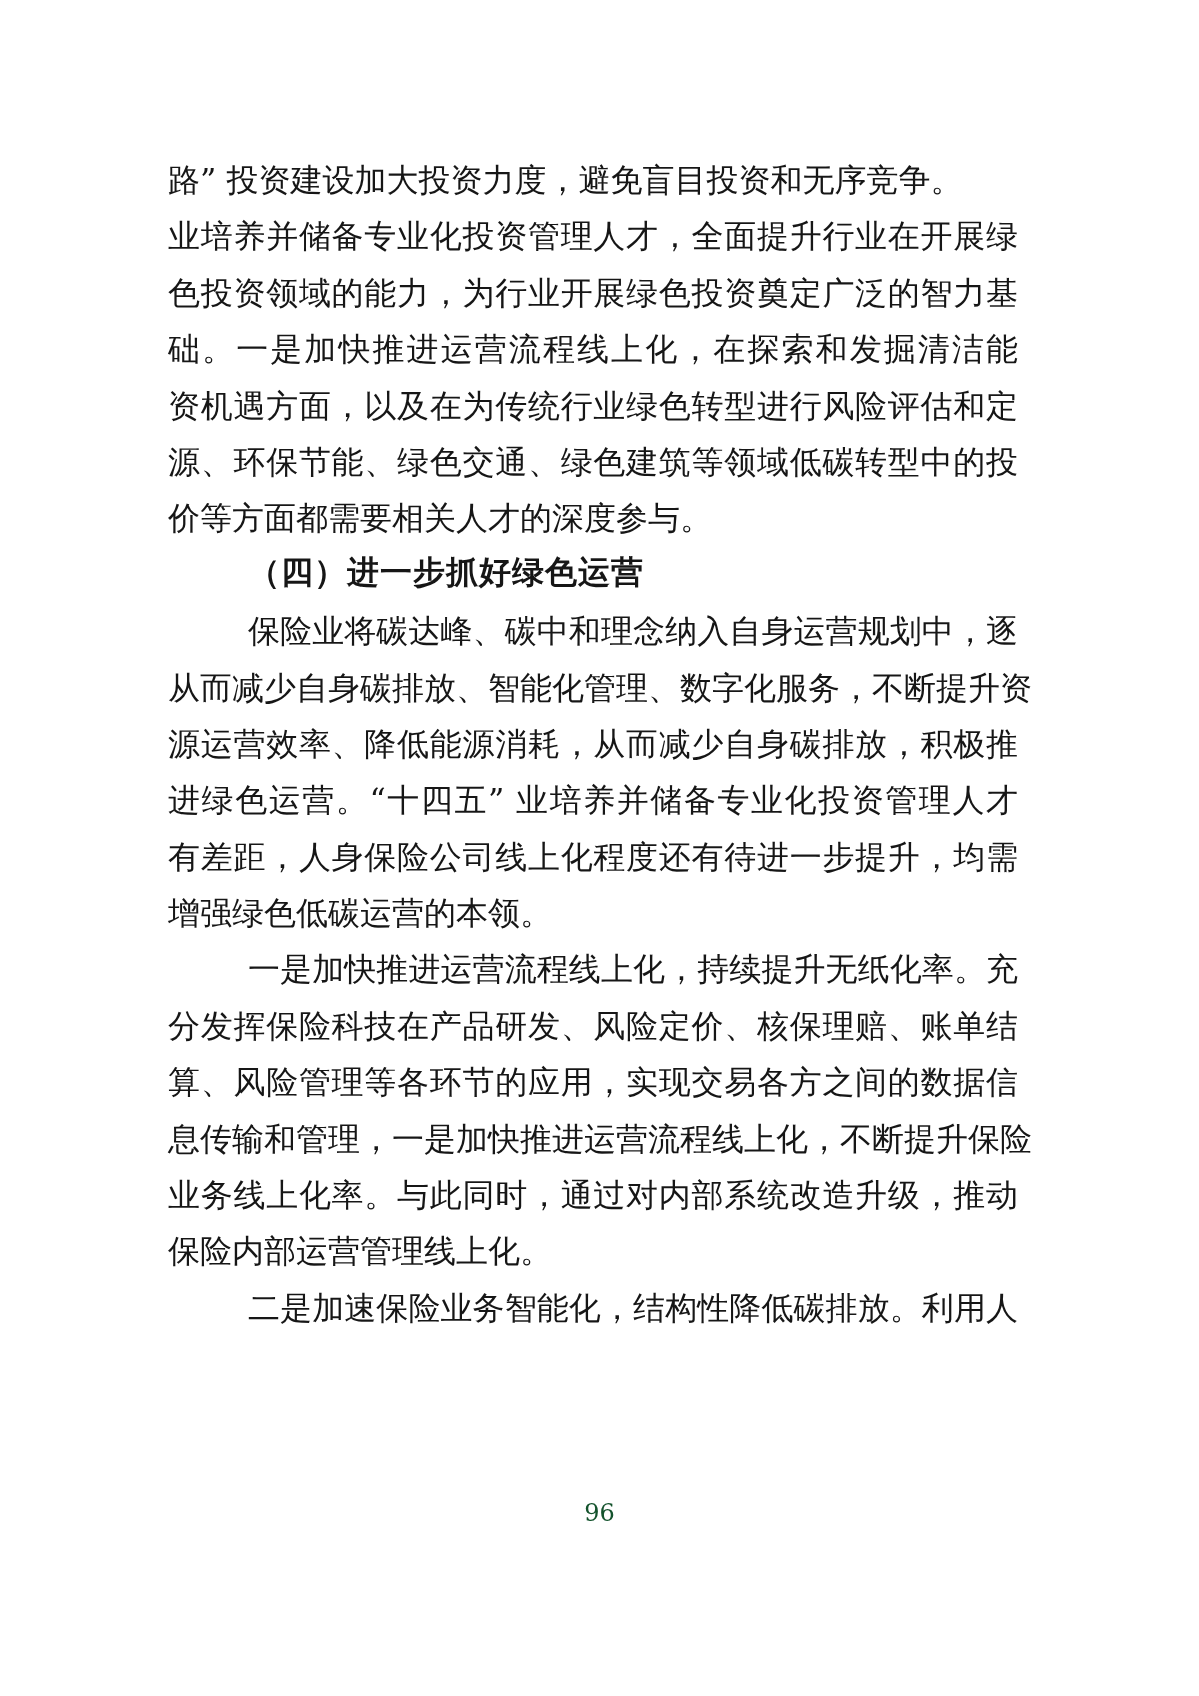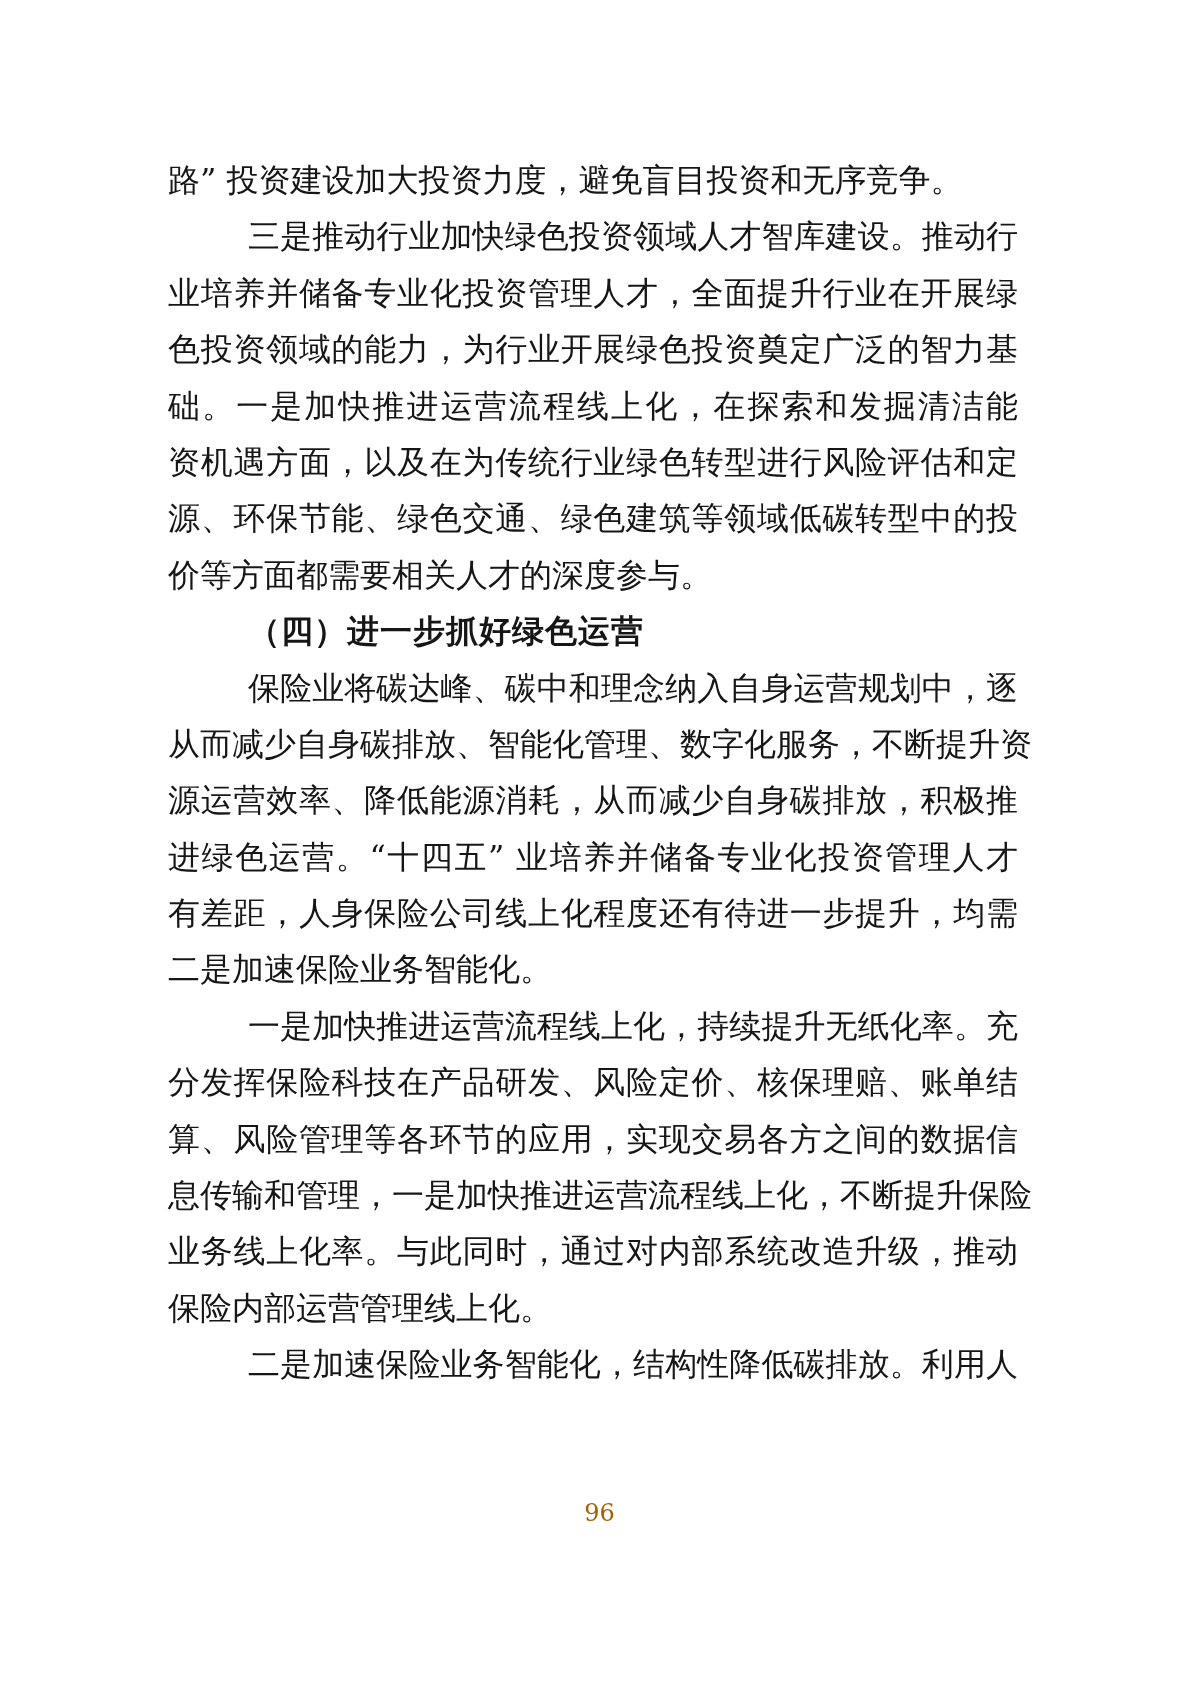--- a/index.html
+++ b/index.html
@@ -38,54 +38,54 @@
     text-align: justify;
     text-align-last: justify;
     text-justify: inter-character;
   }
   .line.indent {
     text-indent: 80px;
   }
   .line.heading {
     font-weight: 700;
     letter-spacing: 1px;
+    font-family: Liberation Mono, monospace;
   }
   .footer {
     position: absolute;
     top: 1498px;
     left: 0;
     width: 100%;
     text-align: center;
   }
   .page-number {
     font-size: 24px;
     line-height: 30px;
-    color: #a16207;
+    color: #14532d;
   }
 </style>
 </head>
 <body>
 
 <div class="page">
   <div class="content">
       <div class="line">路” 投资建设加大投资力度，避免盲目投资和无序竞争。</div>
-      <div class="line indent justify">三是推动行业加快绿色投资领域人才智库建设。推动行</div>
       <div class="line justify">业培养并储备专业化投资管理人才，全面提升行业在开展绿</div>
       <div class="line justify">色投资领域的能力，为行业开展绿色投资奠定广泛的智力基</div>
       <div class="line justify">础。一是加快推进运营流程线上化，在探索和发掘清洁能</div>
       <div class="line justify">资机遇方面，以及在为传统行业绿色转型进行风险评估和定</div>
       <div class="line justify">源、环保节能、绿色交通、绿色建筑等领域低碳转型中的投</div>
       <div class="line">价等方面都需要相关人才的深度参与。</div>
       <div class="line heading indent">（四）进一步抓好绿色运营</div>
       <div class="line indent justify">保险业将碳达峰、碳中和理念纳入自身运营规划中，逐</div>
       <div class="line justify">从而减少自身碳排放、智能化管理、数字化服务，不断提升资</div>
       <div class="line justify">源运营效率、降低能源消耗，从而减少自身碳排放，积极推</div>
       <div class="line justify">进绿色运营。“十四五” 业培养并储备专业化投资管理人才</div>
       <div class="line justify">有差距，人身保险公司线上化程度还有待进一步提升，均需</div>
-      <div class="line">二是加速保险业务智能化。</div>
+      <div class="line">增强绿色低碳运营的本领。</div>
       <div class="line indent justify">一是加快推进运营流程线上化，持续提升无纸化率。充</div>
       <div class="line justify">分发挥保险科技在产品研发、风险定价、核保理赔、账单结</div>
       <div class="line justify">算、风险管理等各环节的应用，实现交易各方之间的数据信</div>
       <div class="line justify">息传输和管理，一是加快推进运营流程线上化，不断提升保险</div>
       <div class="line justify">业务线上化率。与此同时，通过对内部系统改造升级，推动</div>
       <div class="line">保险内部运营管理线上化。</div>
       <div class="line indent justify">二是加速保险业务智能化，结构性降低碳排放。利用人</div>
     </div>
   <div class="footer">
     <span class="page-number">96</span>

